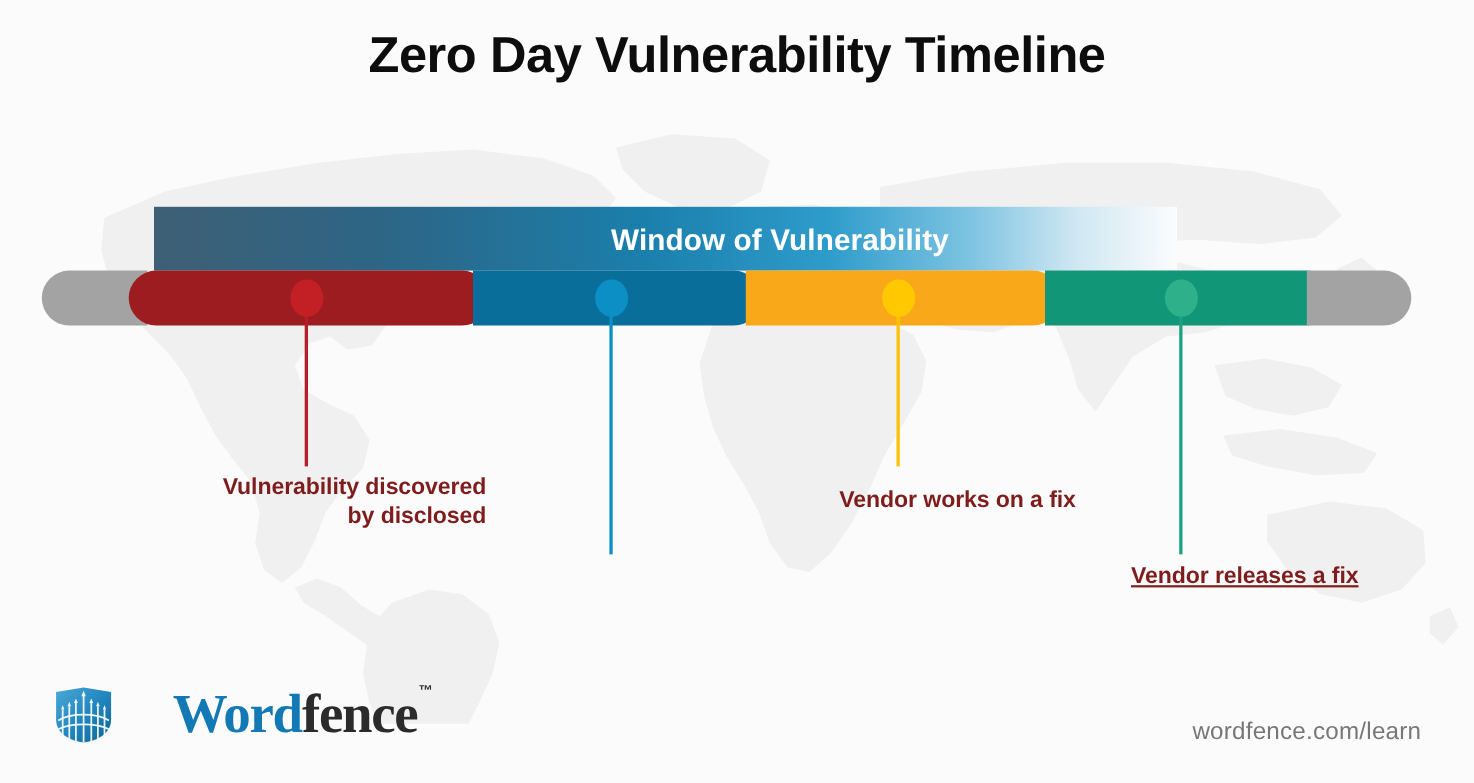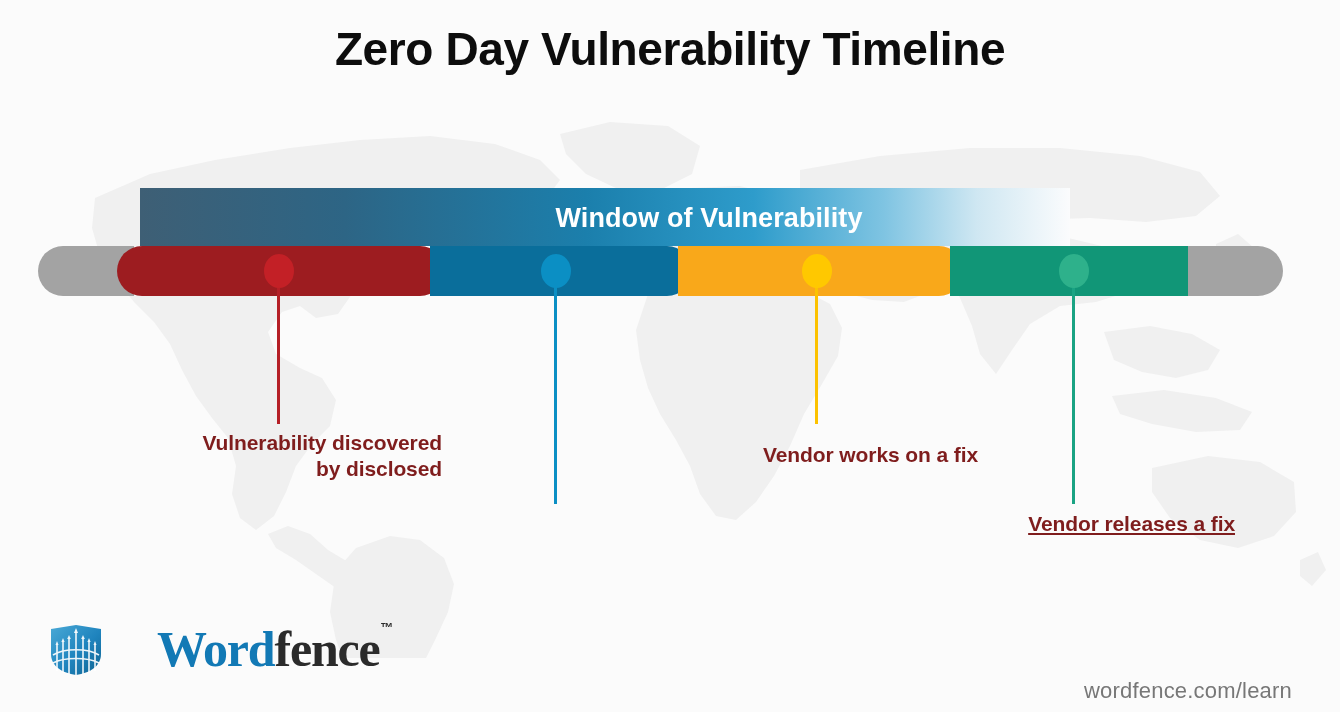--- a/index.html
+++ b/index.html
@@ -152,21 +152,20 @@
     left: 1px;
     letter-spacing: 0;
   }
   #site-url {
     position: absolute;
     right: 48px;
     top: 652px;
     font-size: 22px;
     color: #777777;
     letter-spacing: 0.2px;
-    margin-top: 26px;
   }
 </style>
 </head>
 <body>
 
 <div id="stage">
 
   <div id="worldmap">
     <svg viewBox="0 0 1340 580" preserveAspectRatio="none" aria-hidden="true">
       <g fill="#f0f0f0">

